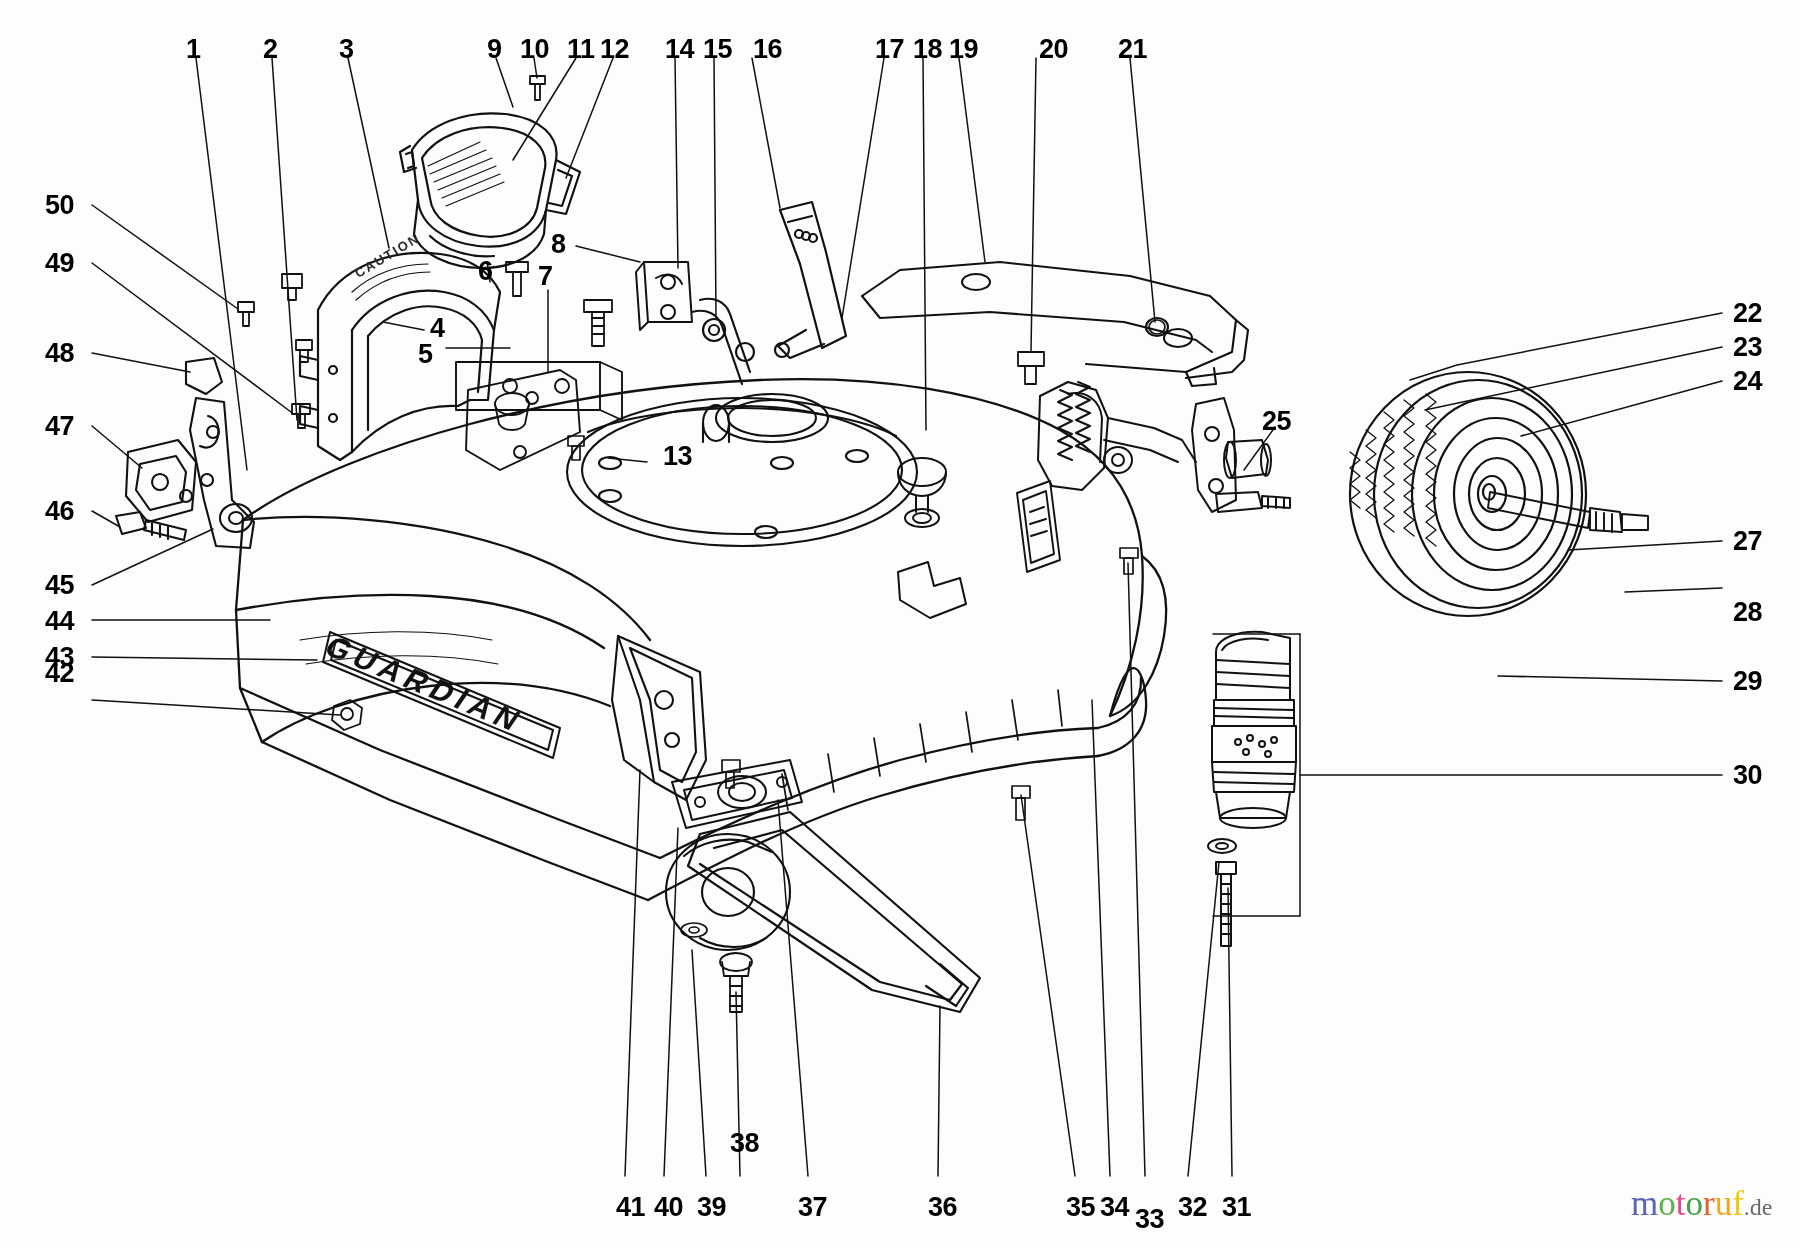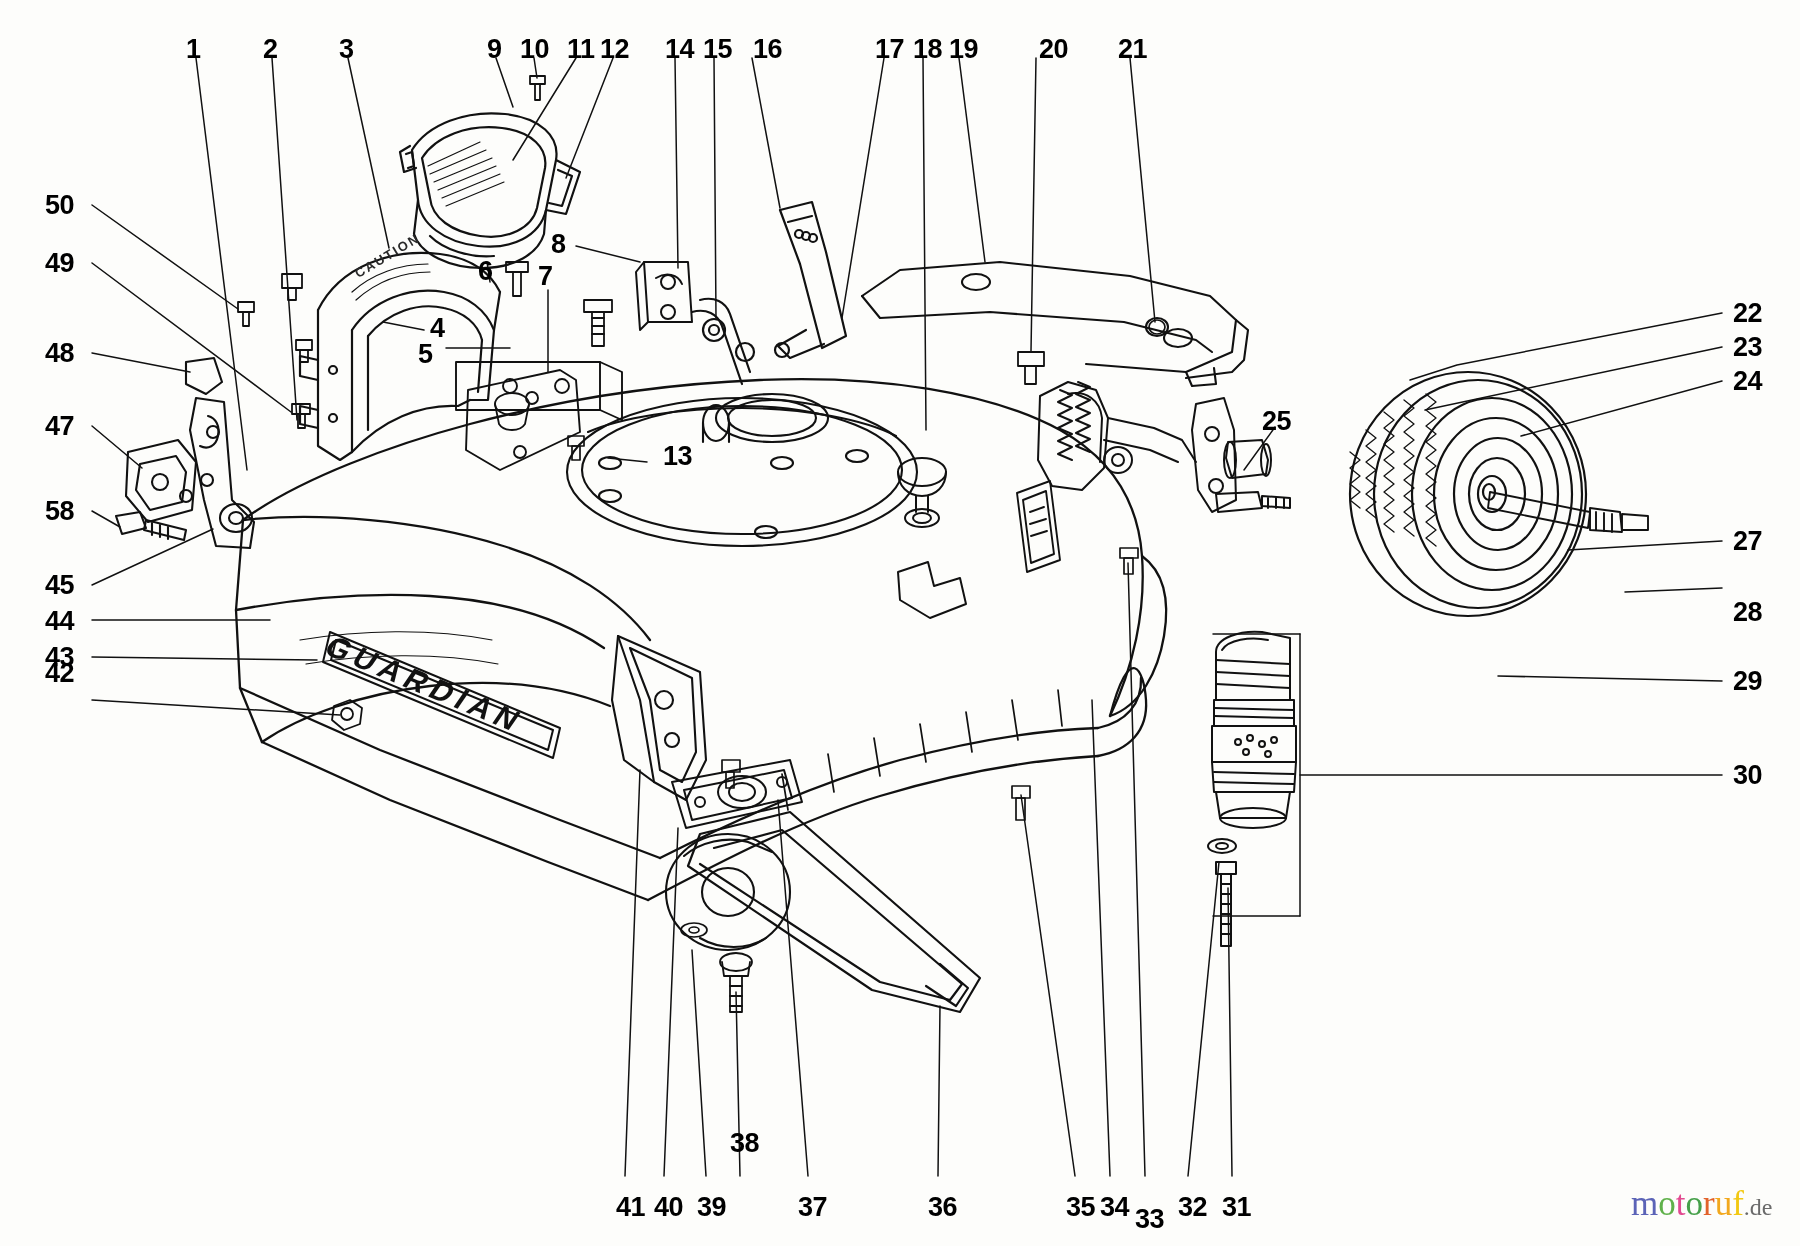--- a/index.html
+++ b/index.html
@@ -485,21 +485,21 @@
   <div class="callout" style="left:875px;top:36px;">17</div>
   <div class="callout" style="left:913px;top:36px;">18</div>
   <div class="callout" style="left:949px;top:36px;">19</div>
   <div class="callout" style="left:1026px;top:36px;margin-left:13px;">20</div>
   <div class="callout" style="left:1118px;top:36px;">21</div>
 
   <div class="callout" style="left:45px;top:192px;">50</div>
   <div class="callout" style="left:45px;top:250px;">49</div>
   <div class="callout" style="left:45px;top:340px;">48</div>
   <div class="callout" style="left:45px;top:413px;">47</div>
-  <div class="callout" style="left:45px;top:498px;">58</div>
+  <div class="callout" style="left:45px;top:498px;">46</div>
   <div class="callout" style="left:45px;top:572px;">45</div>
   <div class="callout" style="left:45px;top:608px;">44</div>
   <div class="callout" style="left:45px;top:644px;">43</div>
   <div class="callout" style="left:45px;top:660px;">42</div>
 
   <div class="callout" style="left:1733px;top:300px;">22</div>
   <div class="callout" style="left:1733px;top:334px;">23</div>
   <div class="callout" style="left:1733px;top:368px;">24</div>
   <div class="callout" style="left:1733px;top:528px;">27</div>
   <div class="callout" style="left:1733px;top:575px;margin-top:24px;">28</div>

